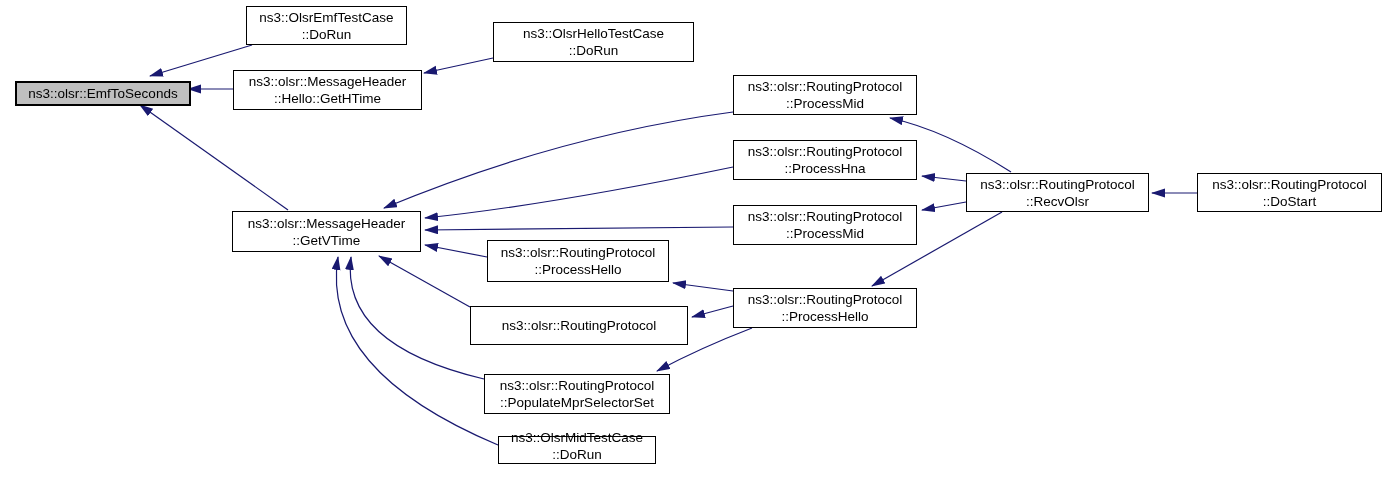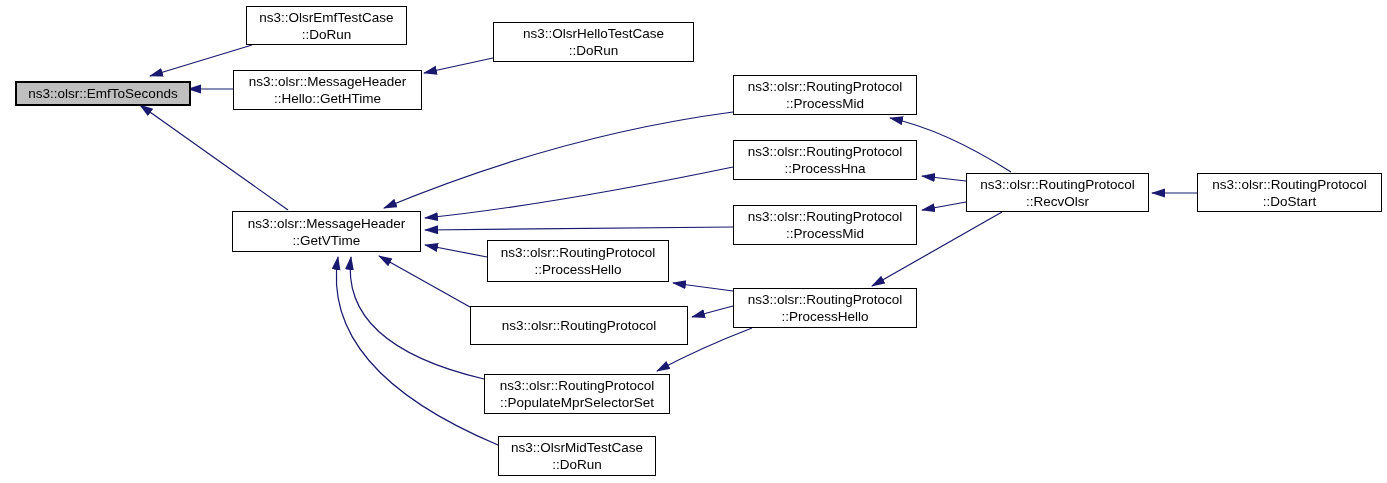--- a/index.html
+++ b/index.html
@@ -100,21 +100,21 @@
         <span>ns3::olsr::RoutingProtocol</span>
       </div>
       <div class="node" style="left: 733px; top: 288px; width: 184px; height: 40px;">
         <span>ns3::olsr::RoutingProtocol</span>
         <span>::ProcessHello</span>
       </div>
       <div class="node" style="left: 484px; top: 374px; width: 186px; height: 40px;">
         <span>ns3::olsr::RoutingProtocol</span>
         <span>::PopulateMprSelectorSet</span>
       </div>
-      <div class="node" style="left: 498px; top: 436px; width: 158px; height: 40px;">
+      <div class="node" style="left: 498px; top: 436px; width: 158px; height: 28px; justify-content: flex-end;">
         <span>ns3::OlsrMidTestCase</span>
         <span>::DoRun</span>
       </div>
       <div class="node" style="left: 966px; top: 173px; width: 183px; height: 39px;">
         <span>ns3::olsr::RoutingProtocol</span>
         <span>::RecvOlsr</span>
       </div>
       <div class="node" style="left: 1197px; top: 173px; width: 185px; height: 39px;">
         <span>ns3::olsr::RoutingProtocol</span>
         <span>::DoStart</span>

